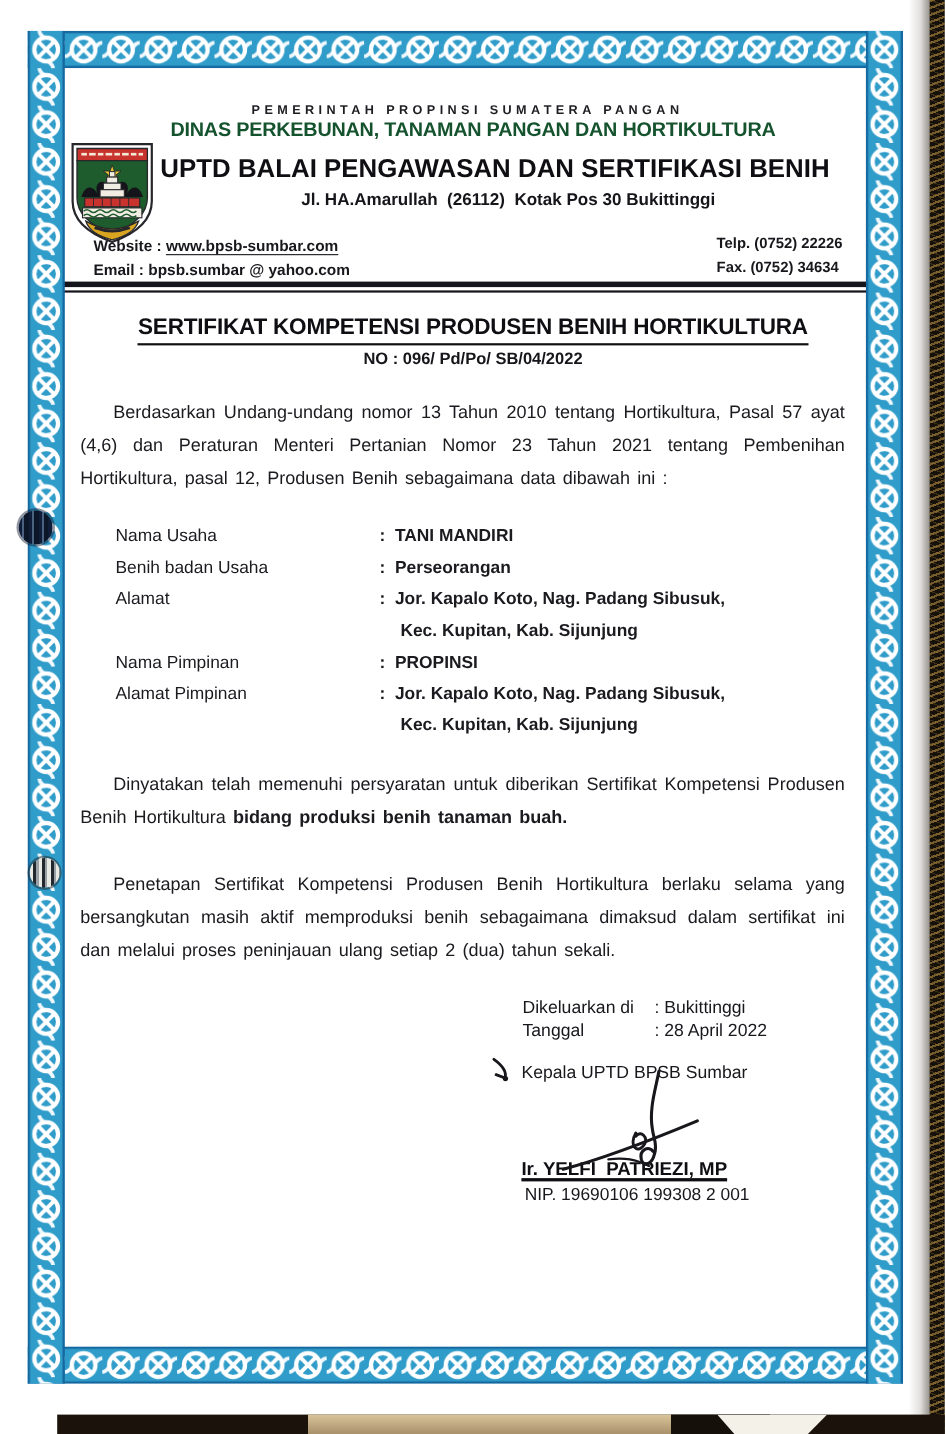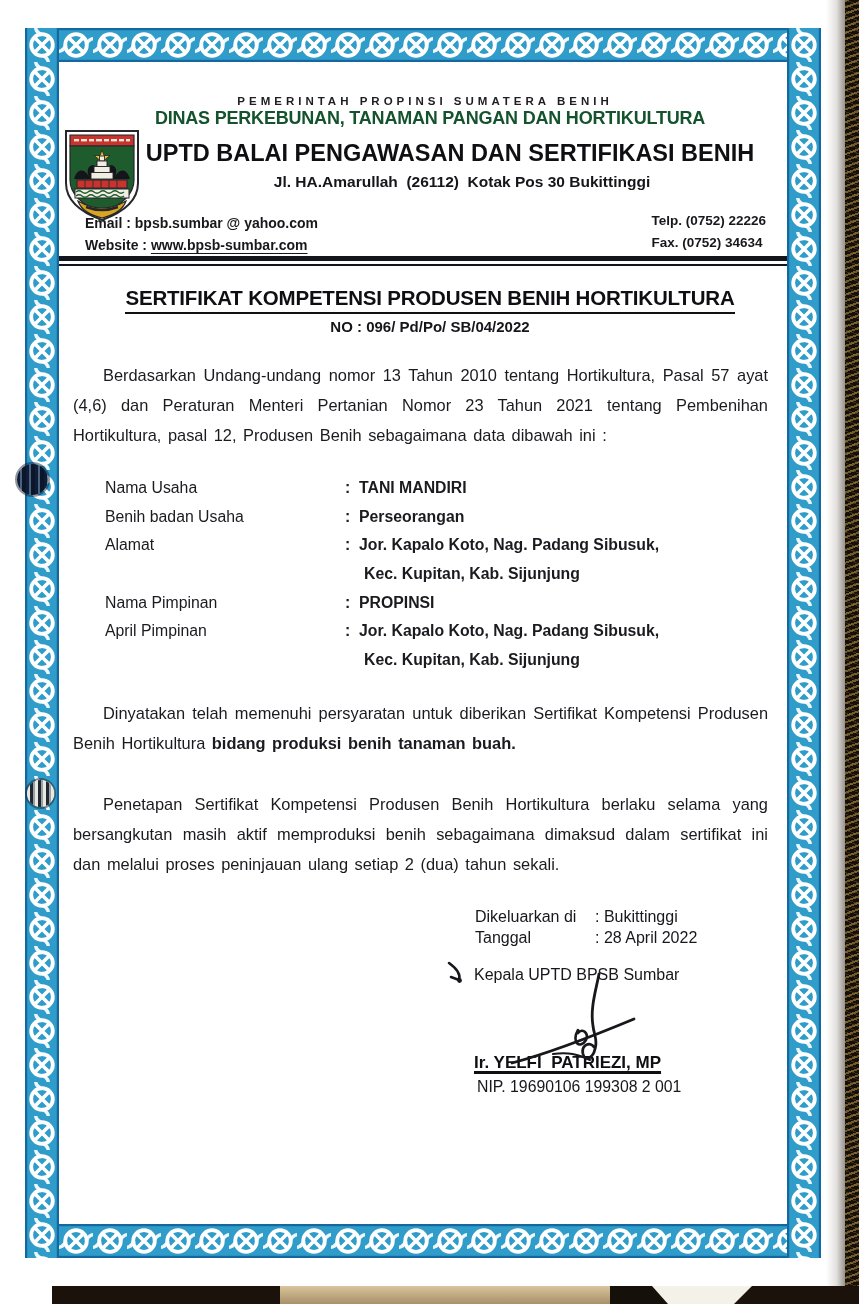--- a/index.html
+++ b/index.html
@@ -147,28 +147,28 @@
       <rect x="29" y="44.5" width="22" height="6.5" fill="#f2ede2"></rect>
     </g>
     <rect x="15" y="52" width="50" height="8" fill="#c8332e" stroke="#26262b" stroke-width="1"></rect>
     <path d="M23,52 v8 M31,52 v8 M39,52 v8 M47,52 v8 M55,52 v8" stroke="#26262b" stroke-width="0.8"></path>
     <rect x="13" y="61" width="54" height="9" fill="#f2ede2" stroke="#26262b" stroke-width="1"></rect>
     <path d="M14,64 q3,-2.5 6,0 t6,0 t6,0 t6,0 t6,0 t6,0 t6,0 t6,0 M14,68 q3,-2.5 6,0 t6,0 t6,0 t6,0 t6,0 t6,0 t6,0 t6,0" fill="none" stroke="#1e5b2d" stroke-width="1.4"></path>
     <path d="M16,73 q24,14 48,0 q-4,12 -24,17 q-20,-5 -24,-17 z" fill="#d9a520" stroke="#26262b" stroke-width="1.2"></path>
     <path d="M24,79 q16,6 32,0" fill="none" stroke="#26262b" stroke-width="2.6"></path>
   </svg>
 
-  <div class="h1t">PEMERINTAH PROPINSI SUMATERA BENIH</div>
+  <div class="h1t">PEMERINTAH PROPINSI SUMATERA PANGAN</div>
   <div class="h2t">DINAS PERKEBUNAN, TANAMAN PANGAN DAN HORTIKULTURA</div>
   <div class="h3t">UPTD BALAI PENGAWASAN DAN SERTIFIKASI BENIH</div>
   <div class="h4t">Jl. HA.Amarullah  (26112)  Kotak Pos 30 Bukittinggi</div>
 
   <div class="contact-left">
+    <div><span>Website : </span><span class="weblink">www.bpsb-sumbar.com</span></div>
     <div>Email : bpsb.sumbar @ yahoo.com</div>
-    <div><span>Website : </span><span class="weblink">www.bpsb-sumbar.com</span></div>
   </div>
   <div class="contact-right">
     <div>Telp. (0752) 22226</div>
     <div>Fax. (0752) 34634</div>
   </div>
 
   <div class="rule"></div>
 
   <div class="title"><span>SERTIFIKAT KOMPETENSI PRODUSEN BENIH HORTIKULTURA</span></div>
   <div class="cert-no">NO : 096/ Pd/Po/ SB/04/2022</div>
@@ -195,21 +195,21 @@
       <span class="flabel"></span>
         <span class="fcolon"></span>
         <span class="fval">Kec. Kupitan, Kab. Sijunjung</span>
     </div>
     <div class="frow">
       <span class="flabel">Nama Pimpinan</span>
         <span class="fcolon">:</span>
         <span class="fval">PROPINSI</span>
     </div>
     <div class="frow">
-      <span class="flabel">April Pimpinan</span>
+      <span class="flabel">Alamat Pimpinan</span>
         <span class="fcolon">:</span>
         <span class="fval">Jor. Kapalo Koto, Nag. Padang Sibusuk,</span>
     </div>
     <div class="frow cont">
       <span class="flabel"></span>
         <span class="fcolon"></span>
         <span class="fval">Kec. Kupitan, Kab. Sijunjung</span>
     </div>
   </div>
 

